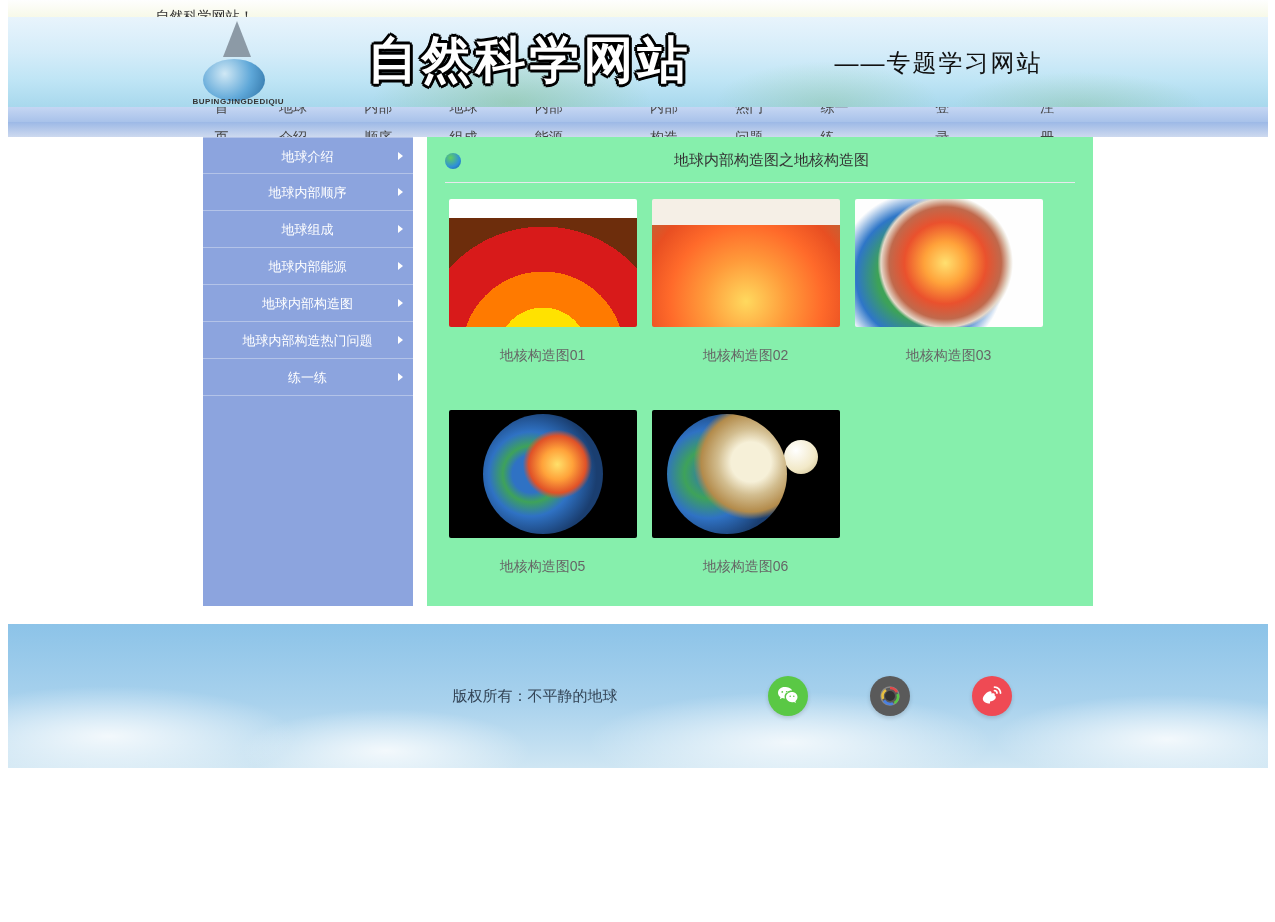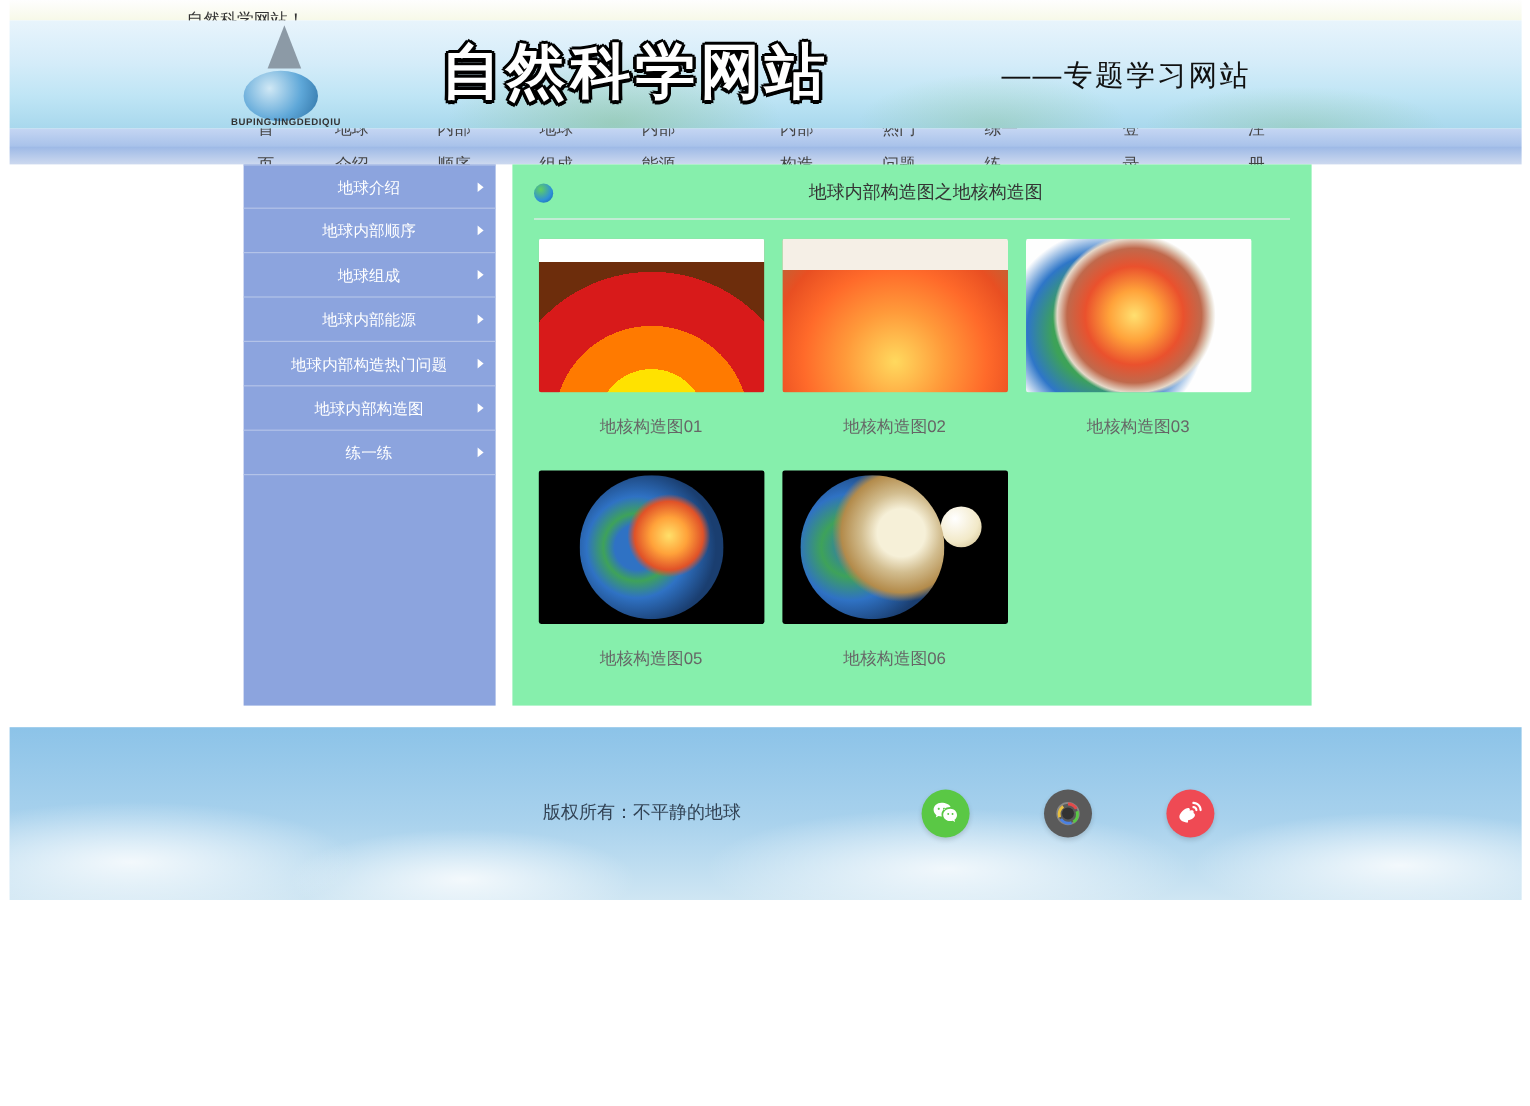--- a/index.html
+++ b/index.html
@@ -173,21 +173,21 @@
     .content-title {
       flex: 1;
       text-align: center;
       font-size: 15px;
       color: #343434;
       font-weight: 500;
     }
     .gallery-grid {
       display: grid;
       grid-template-columns: repeat(3, 188px);
-      gap: 27px 15px;
+      gap: 45px 15px;
       justify-content: start;
       padding-left: 4px;
     }
     .gallery-item {
       cursor: pointer;
     }
     .gallery-image {
       width: 188px;
       height: 128px;
       border-radius: 2px;
@@ -362,25 +362,25 @@
       </div>
       <div class="sidebar-item">
         <span>地球组成</span>
         <span class="sidebar-chevron"></span>
       </div>
       <div class="sidebar-item">
         <span>地球内部能源</span>
         <span class="sidebar-chevron"></span>
       </div>
       <div class="sidebar-item">
+        <span>地球内部构造图</span>
+        <span class="sidebar-chevron"></span>
+      </div>
+      <div class="sidebar-item">
         <span>地球内部构造热门问题</span>
-        <span class="sidebar-chevron"></span>
-      </div>
-      <div class="sidebar-item">
-        <span>地球内部构造图</span>
         <span class="sidebar-chevron"></span>
       </div>
       <div class="sidebar-item">
         <span>练一练</span>
         <span class="sidebar-chevron"></span>
       </div>
     </div>
 
     <div class="main-content">
       <div class="content-title-row">

